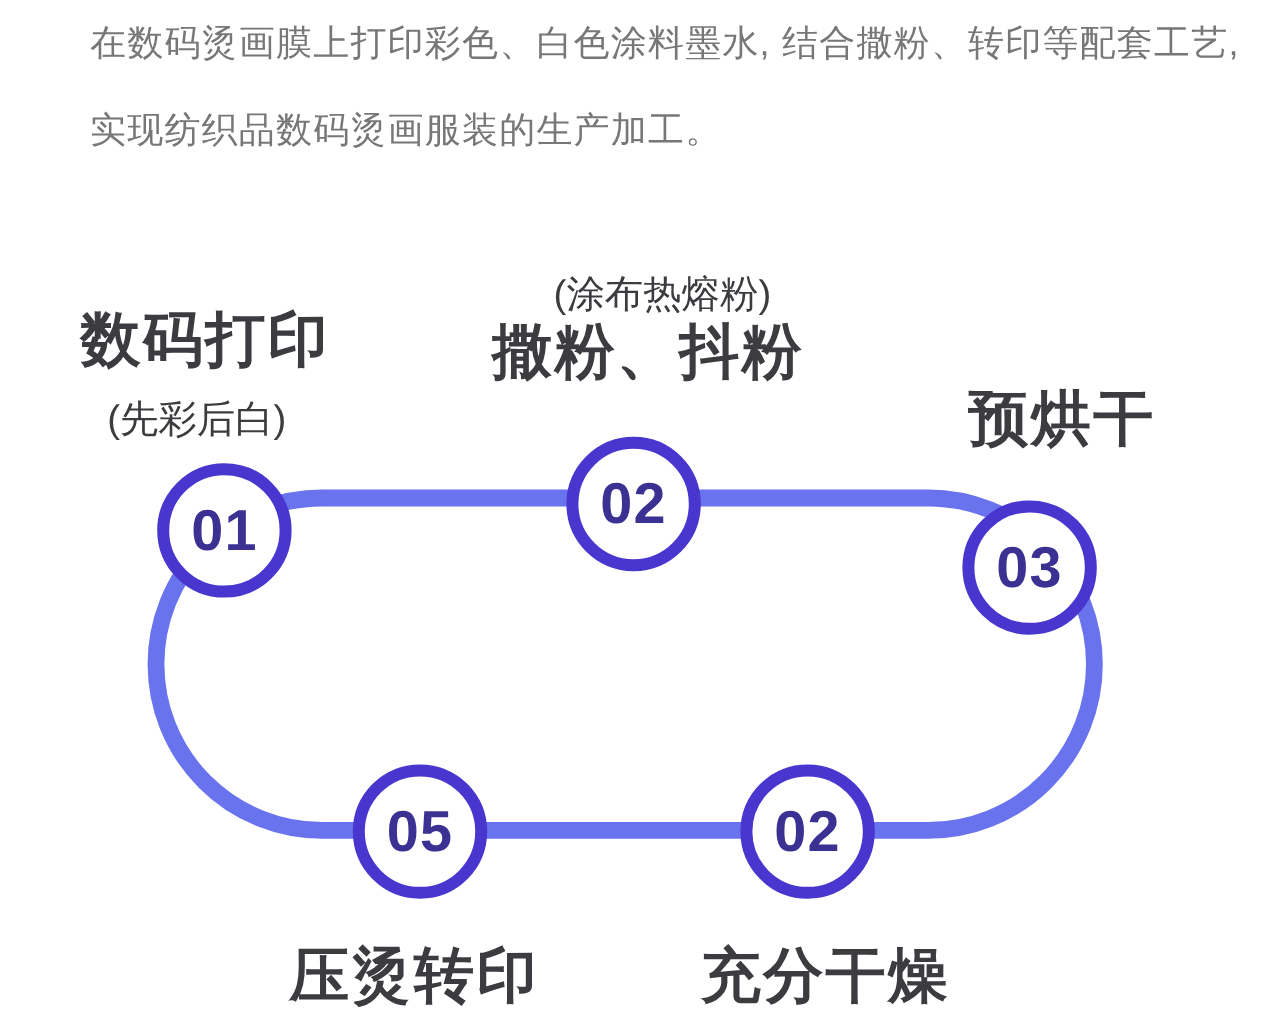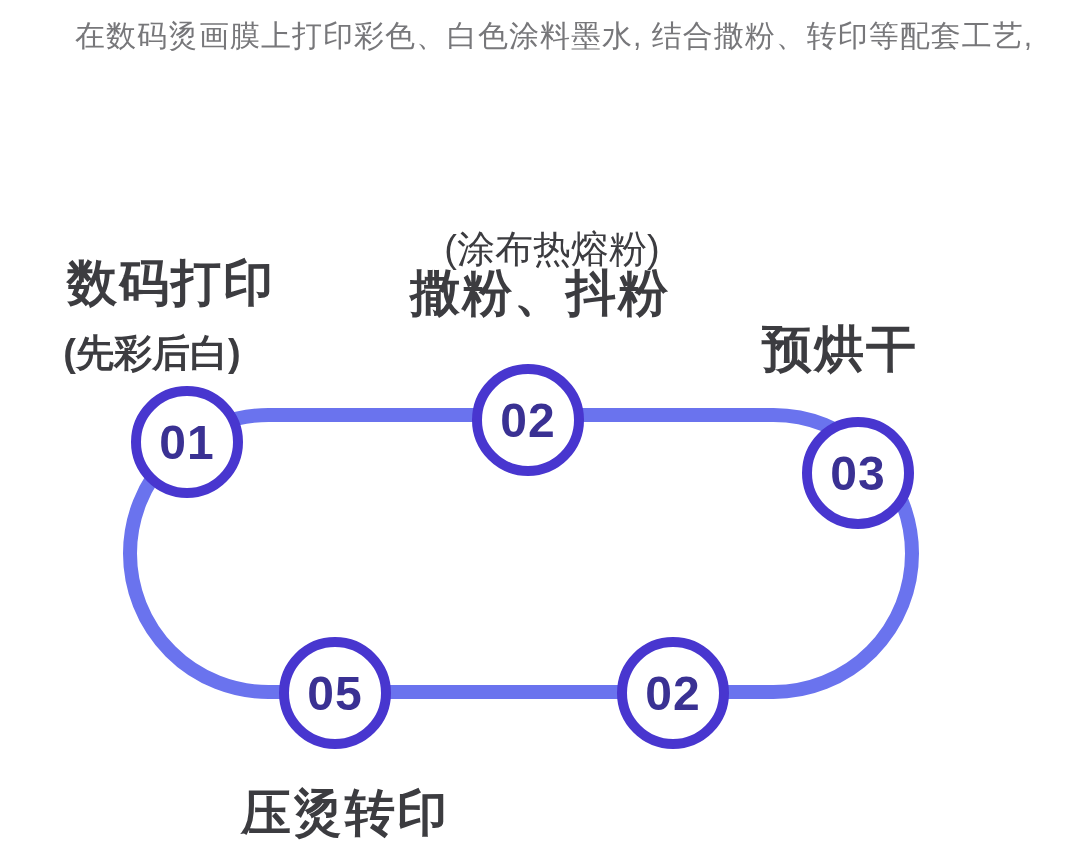--- a/index.html
+++ b/index.html
@@ -48,53 +48,54 @@
   .node .num {
     font-size: 48px;
     font-weight: 700;
     color: var(--number-color, #3a3193);
     letter-spacing: 1px;
   }
   .node.n1 { left: 131px; top: 386px; }
   .node.n2 { left: 472px; top: 364px; }
   .node.n3 { left: 802px; top: 417px; }
   .node.n4 { left: 617px; top: 637px; }
-  .node.n5 { left: 279px; top: 637px; }
+  .node.n5 { left: 294px; top: 637px; }
 
   .step-label {
     position: absolute;
     transform: translateX(-50%);
     font-size: 50px;
     font-weight: 700;
     letter-spacing: 2px;
     color: var(--label-color, #3c3c40);
     white-space: nowrap;
   }
   .step-sublabel {
     position: absolute;
     transform: translateX(-50%);
-    font-size: 38px;
+    font-size: 32px;
     font-weight: 400;
     color: var(--label-color, #3c3c40);
     white-space: nowrap;
   }
   .lbl-1 { left: 171px; top: 250px; font-family: Liberation Mono, monospace; }
-  .sub-1 { left: 152px; top: 328px; font-weight: bold; }
+  .sub-1 { left: 164px; top: 328px; }
   .sub-2 { left: 552px; top: 224px; }
   .lbl-2 { left: 540px; top: 260px; }
-  .lbl-3 { left: 840px; top: 316px; text-align: center; }
+  .lbl-3 { left: 885px; top: 316px; text-align: center; }
   .lbl-4 { left: 688px; top: 780px; }
   .lbl-5 { left: 345px; top: 780px; }
 </style>
 </head>
 <body>
 
 <div class="canvas">
 
   <div class="intro-line l1">在数码烫画膜上打印彩色、白色涂料墨水, 结合撒粉、转印等配套工艺,</div>
+  <div class="intro-line l2">实现纺织品数码烫画服装的生产加工。</div>
 
   <div class="loop"></div>
 
   <div class="node n1">
     <span class="num">01</span>
   </div>
   <div class="node n2">
     <span class="num">02</span>
   </div>
   <div class="node n3">
@@ -108,16 +109,17 @@
   </div>
 
   <div class="step-label lbl-1">数码打印</div>
   <div class="step-sublabel sub-1">(先彩后白)</div>
 
   <div class="step-sublabel sub-2">(涂布热熔粉)</div>
   <div class="step-label lbl-2">撒粉、抖粉</div>
 
   <div class="step-label lbl-3">预烘干</div>
 
+  <div class="step-label lbl-4">充分干燥</div>
 
   <div class="step-label lbl-5">压烫转印</div>
 
 </div>
 
 </body></html>

